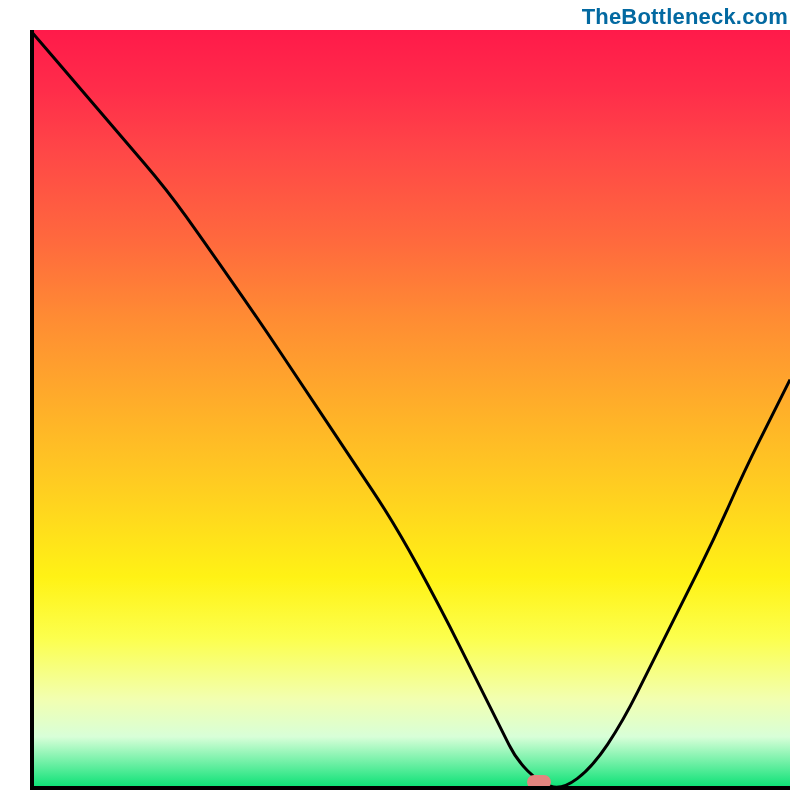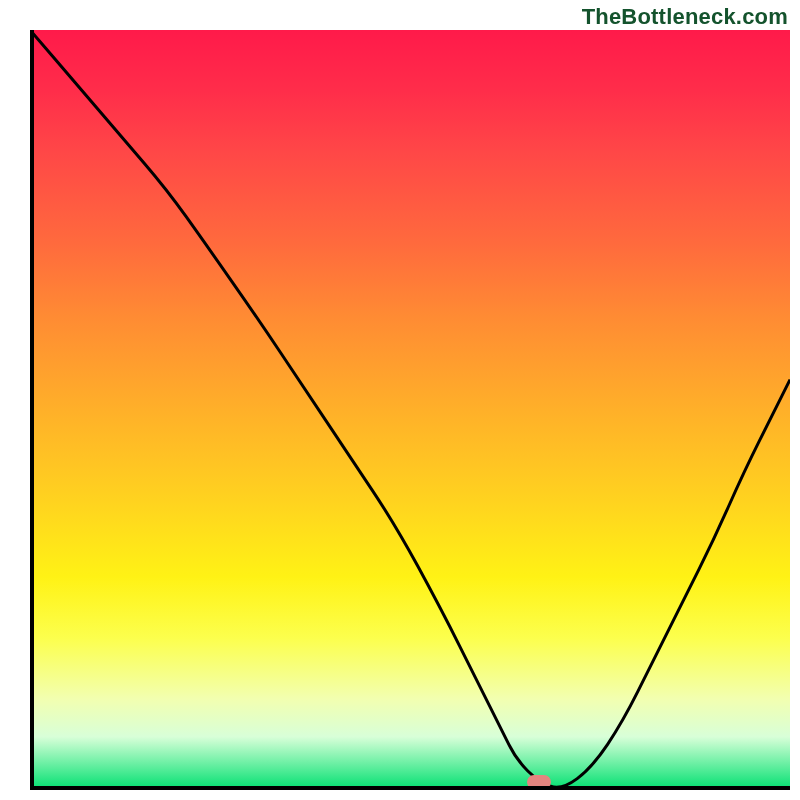--- a/index.html
+++ b/index.html
@@ -14,21 +14,21 @@
     position: relative;
     width: 800px;
     height: 800px;
   }
   .watermark {
     position: absolute;
     top: 4px;
     right: 12px;
     font-size: 22px;
     font-weight: 600;
-    color: #14532d;
+    color: #0369a1;
     letter-spacing: 0.2px;
   }
   .plot-area {
     position: absolute;
     left: 30px;
     top: 30px;
     width: 760px;
     height: 760px;
   }
   .gradient-bg {

